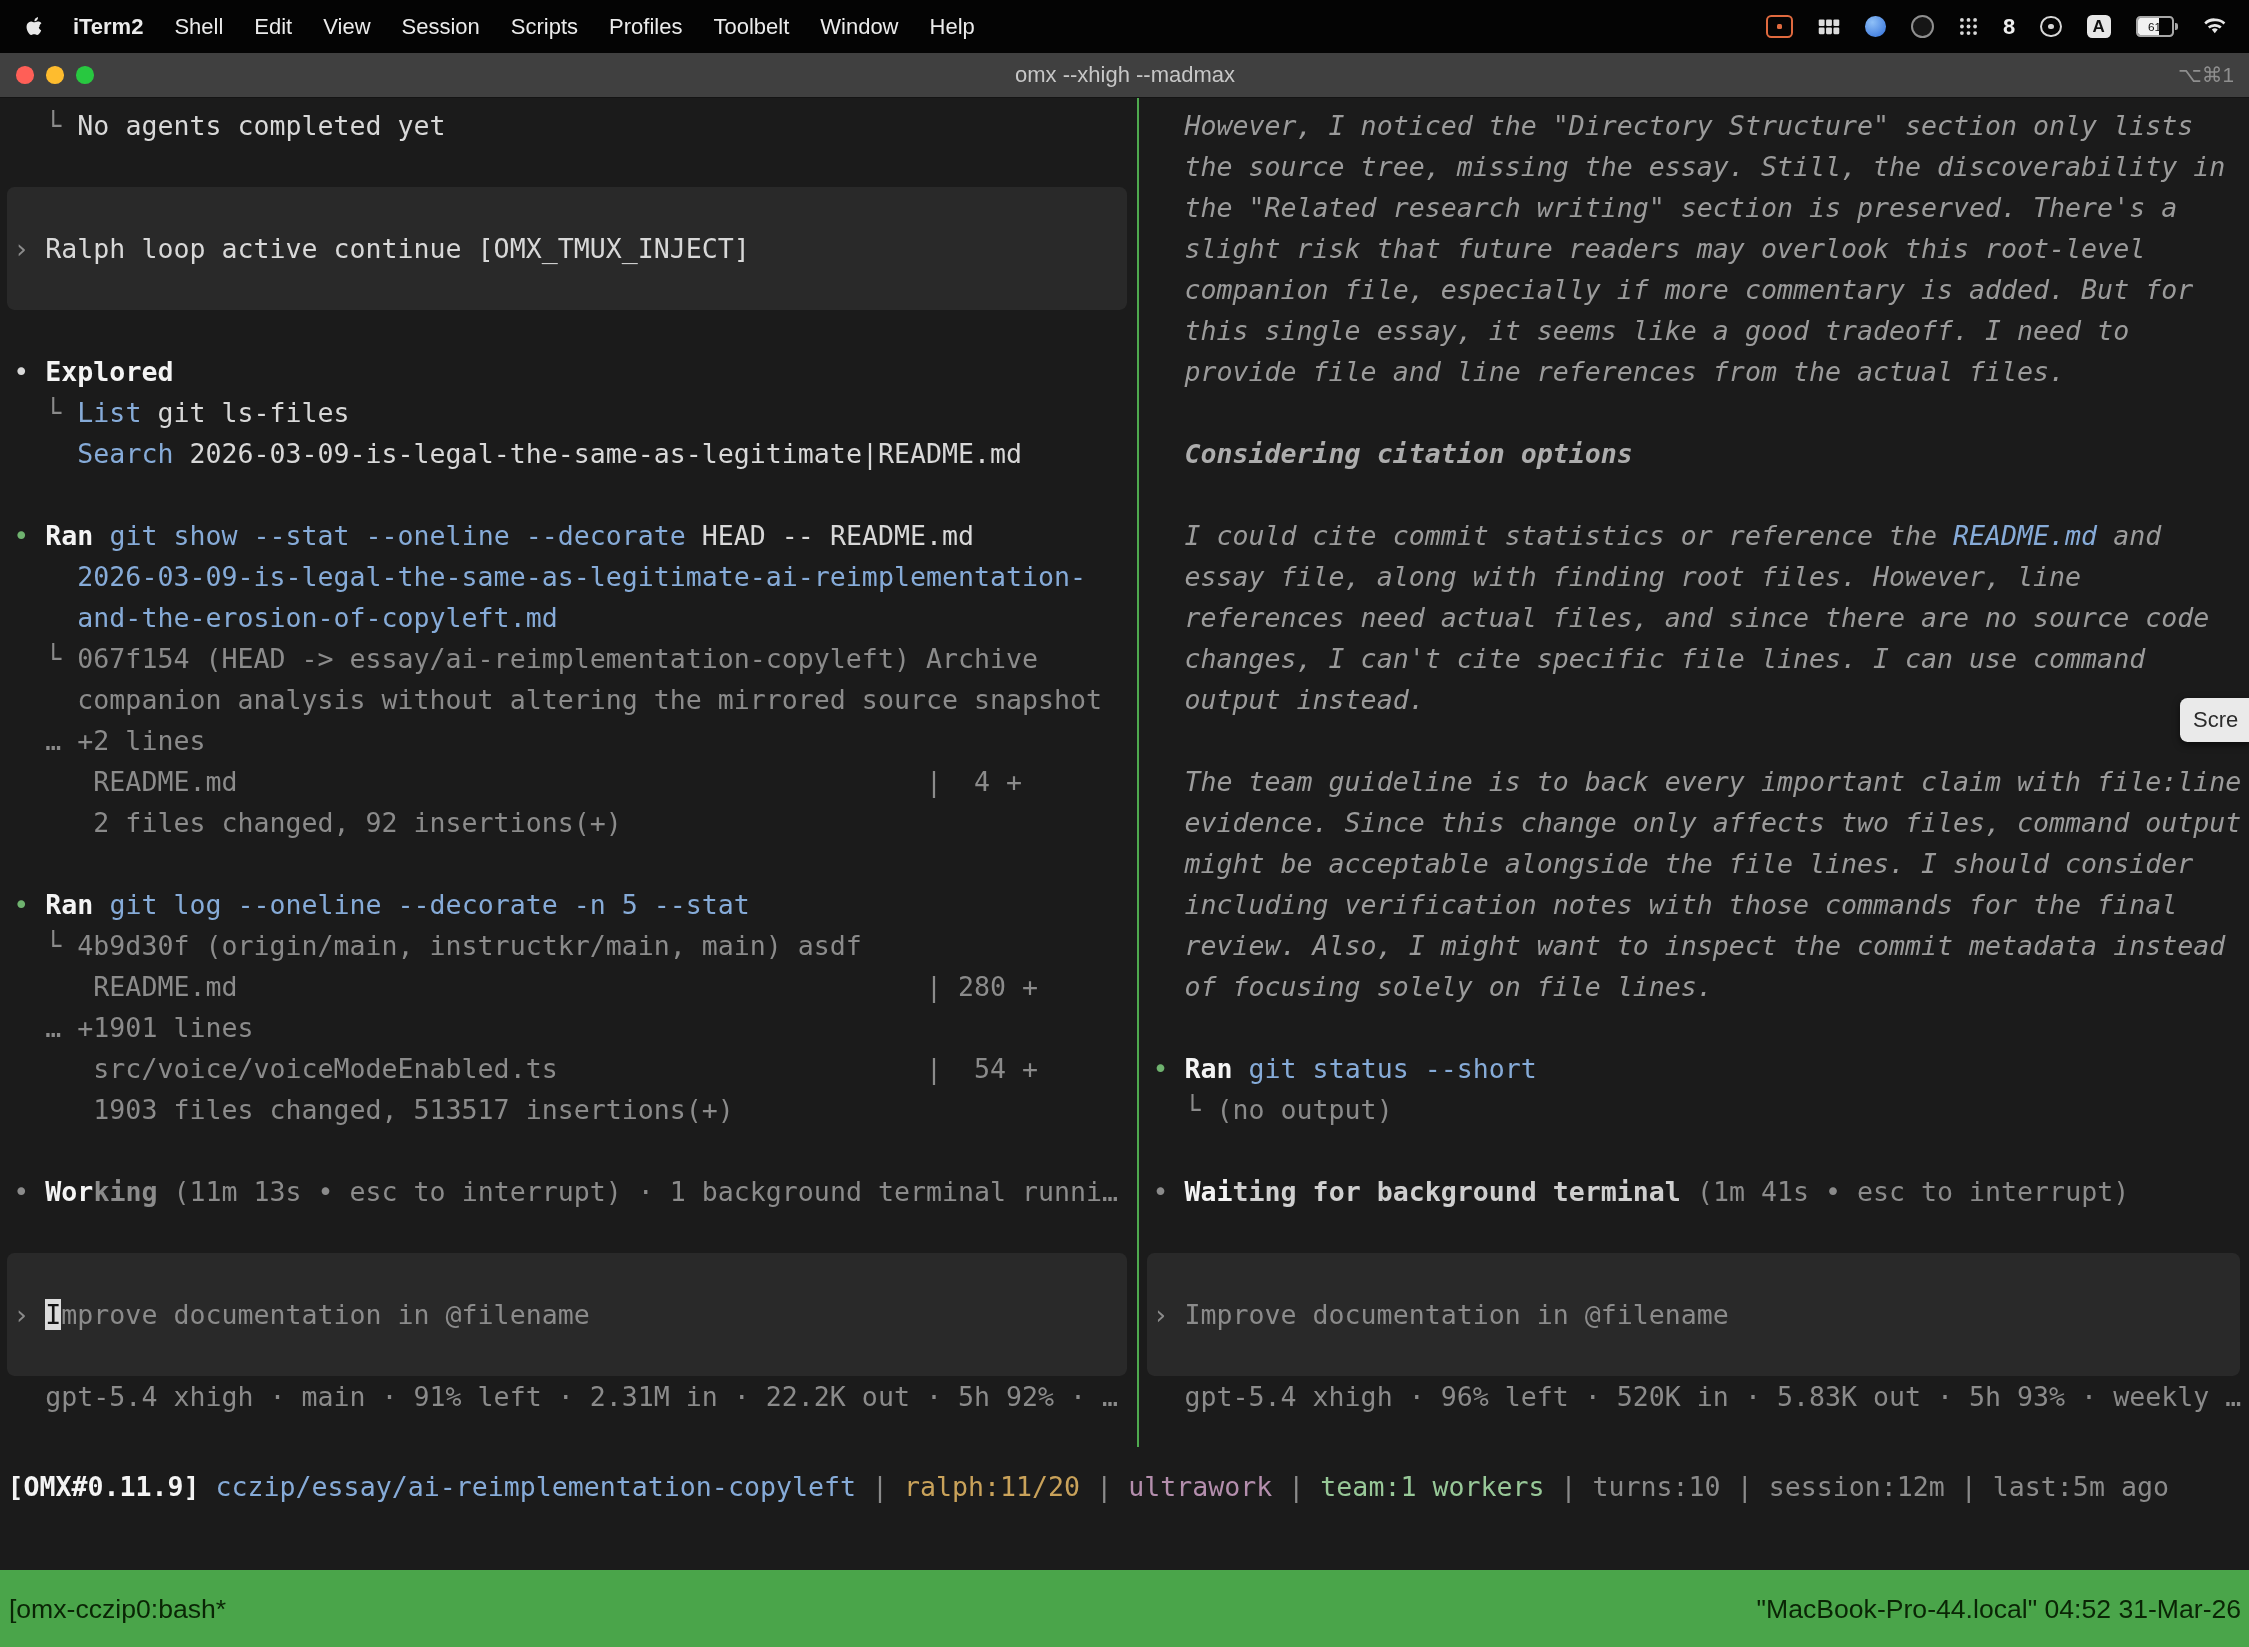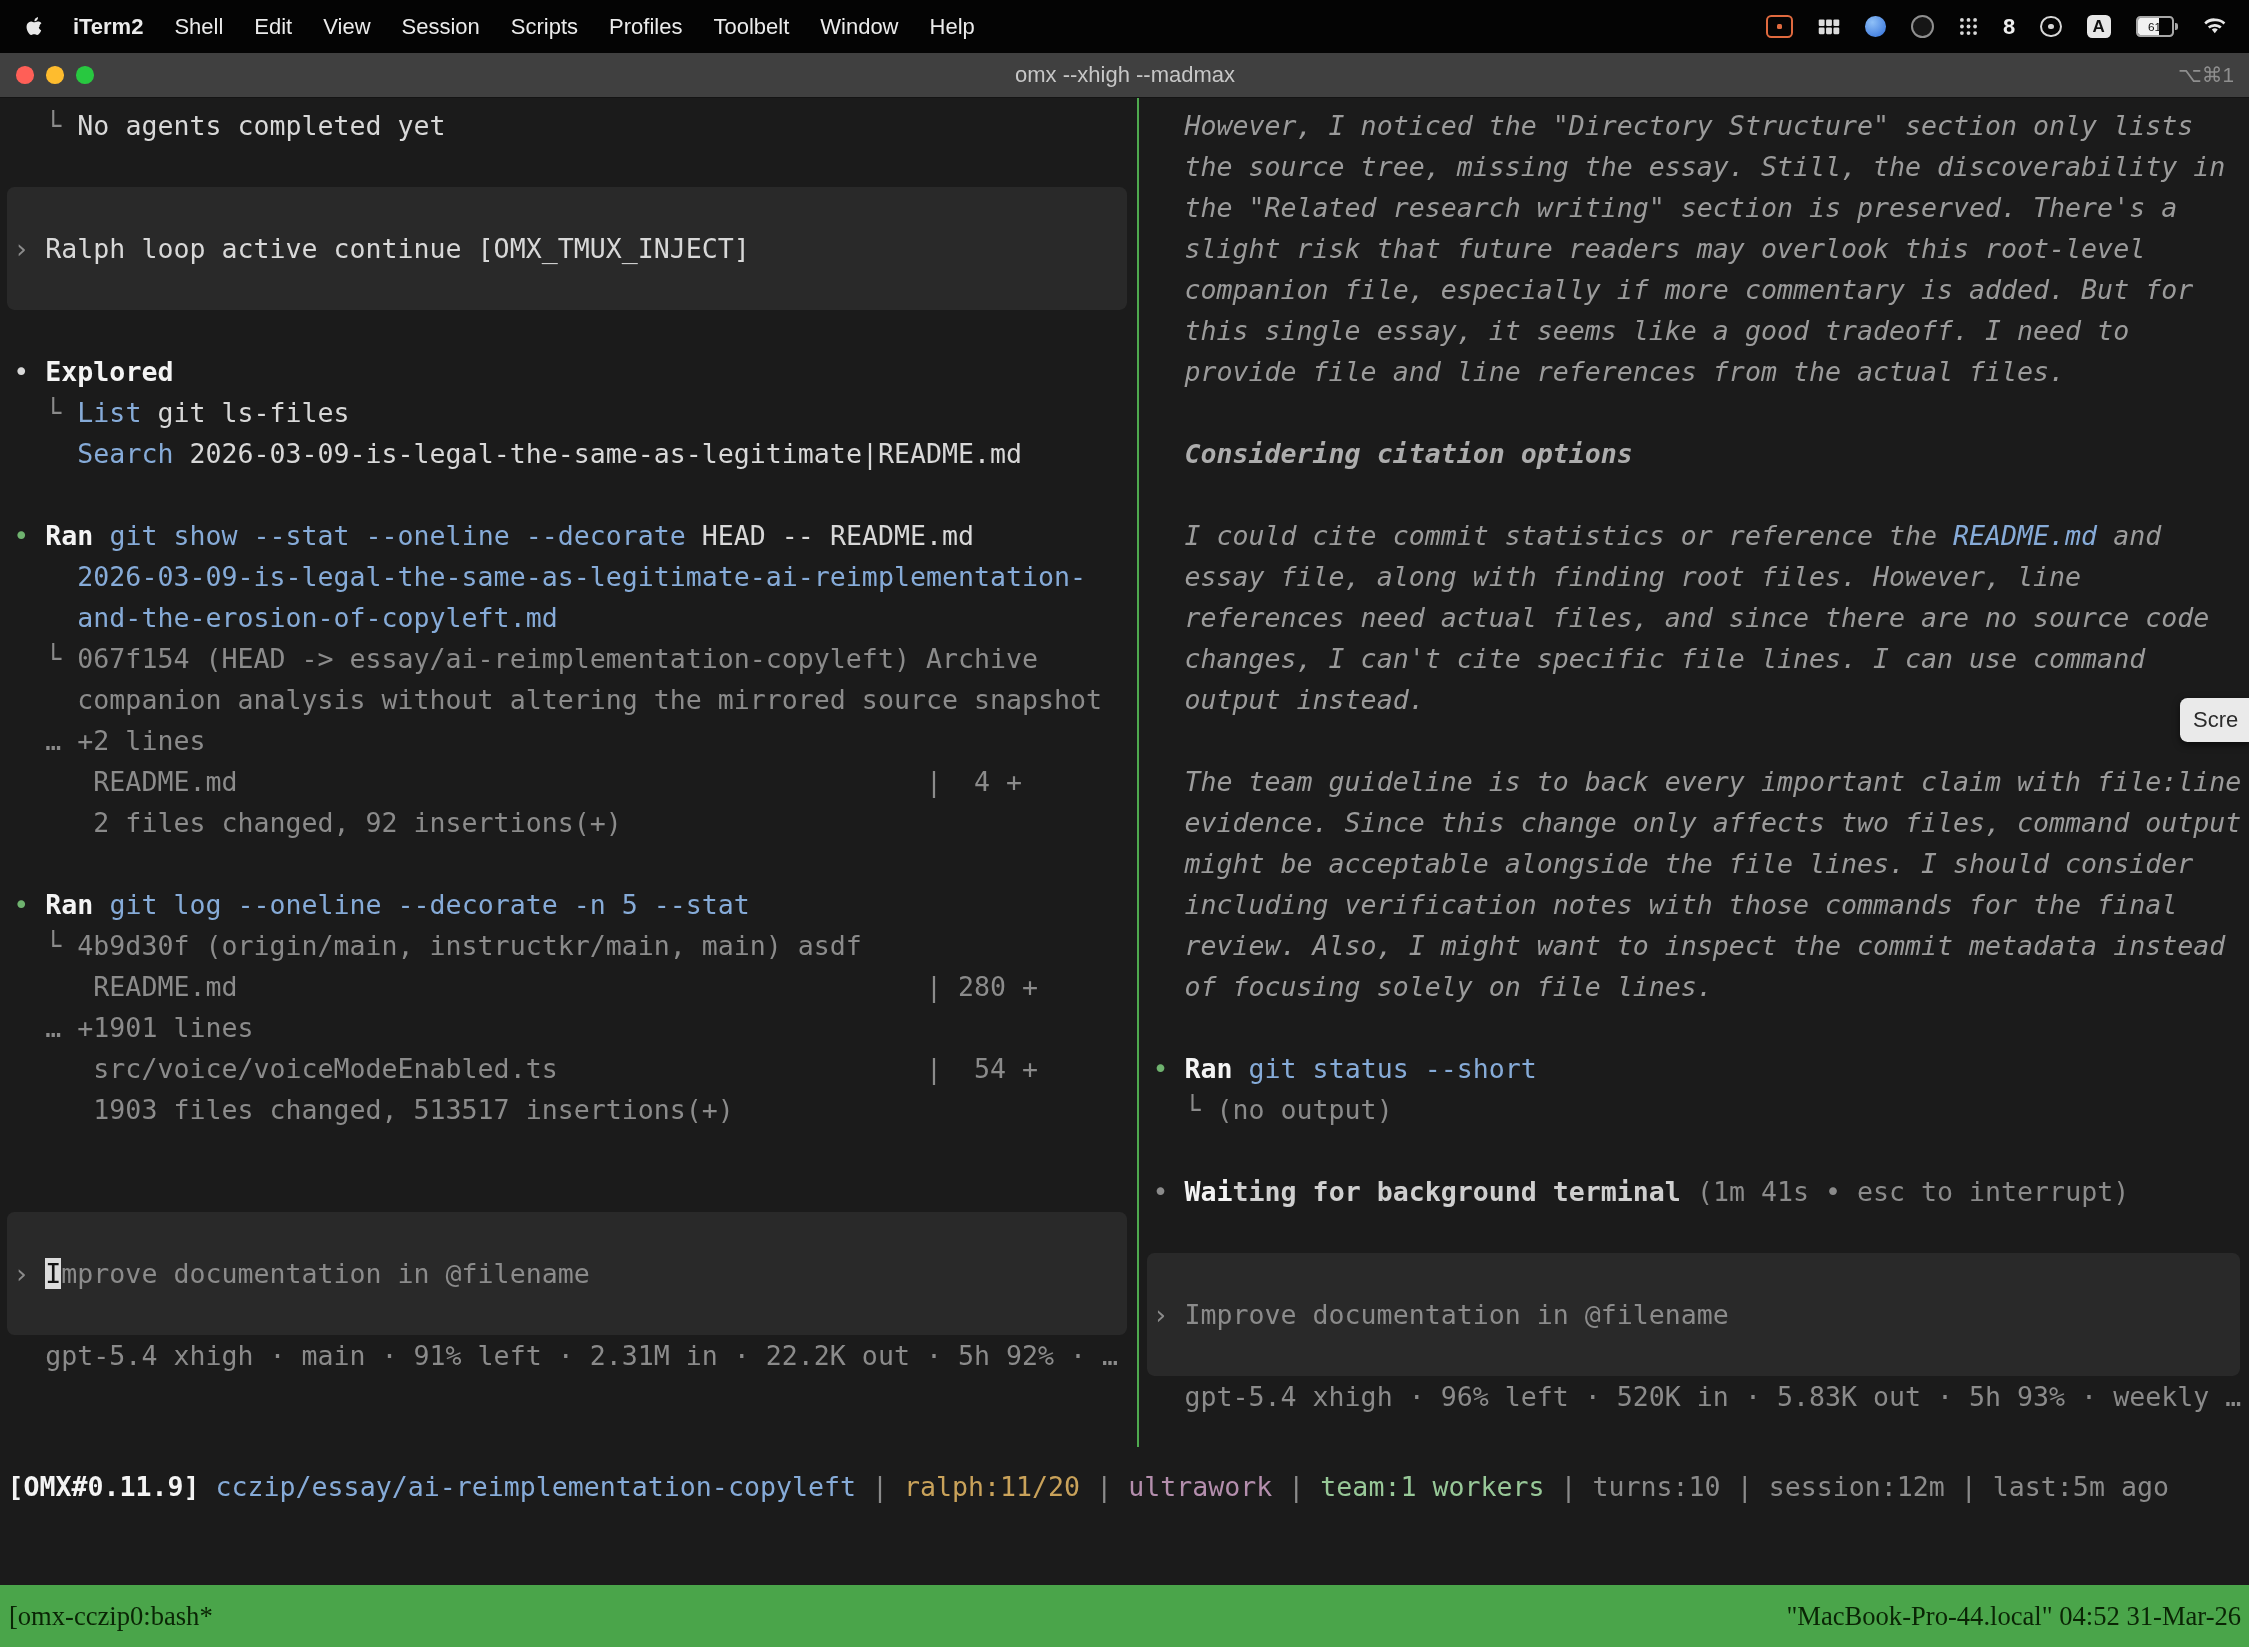--- a/index.html
+++ b/index.html
@@ -65,23 +65,23 @@
   .s-bli{color:#86abd8;font-style:italic;}
   .s-gn{color:#6fb36f;}
   .s-y{color:#c9a25a;}
   .s-m{color:#b48ead;}
   .s-lg{color:#98c898;}
   .s-cur{background:#dcdcdc;color:#141414;}
   
   .omx{height:41px;line-height:41px;margin-top:19px;padding:0 7.4px;white-space:pre;
     font-family:"DejaVu Sans Mono", monospace;font-size:26.6px;flex:0 0 auto;overflow:hidden;}
   
-  .tmux{margin-top:auto;height:63px;background:#4aa54a;display:flex;align-items:center;
+  .tmux{margin-top:auto;height:78px;background:#4aa54a;display:flex;align-items:center;
     justify-content:space-between;padding:0 8.9px;flex:0 0 auto;
-    font-family:Liberation Serif, serif;font-size:26.6px;color:#0a2505;white-space:pre;}
+    font-family:Liberation Sans, sans-serif;font-size:26.6px;color:#0a2505;white-space:pre;}
   
   .screen-overlay{position:absolute;right:0;top:698px;background:#eaeaea;color:#2b2b2b;
     font-size:22px;padding:8.9px 11.8px 8.9px 13.3px;border-radius:7.4px 0 0 7.4px;
     box-shadow:0 2.2px 7.4px rgba(0,0,0,.55);}
 </style>
 </head>
 <body>
 
 <div class="menubar">
   <div class="menu-left">
@@ -176,20 +176,21 @@
       <div class="tl"><span class="s-g">     README.md                                           |  4 +</span></div>
       <div class="tl"><span class="s-g">     2 files changed, 92 insertions(+)</span></div>
       <div class="tl">&nbsp;</div>
       <div class="tl"><span class="s-gn">• </span><span class="s-wb">Ran</span><span class="s-w"> </span><span class="s-bl">git log --oneline --decorate -n 5 --stat</span></div>
       <div class="tl"><span class="s-g">  └ 4b9d30f (origin/main, instructkr/main, main) asdf</span></div>
       <div class="tl"><span class="s-g">     README.md                                           | 280 +</span></div>
       <div class="tl"><span class="s-g">  … +1901 lines</span></div>
       <div class="tl"><span class="s-g">     src/voice/voiceModeEnabled.ts                       |  54 +</span></div>
       <div class="tl"><span class="s-g">     1903 files changed, 513517 insertions(+)</span></div>
       <div class="tl">&nbsp;</div>
+      <div class="tl"><span class="s-g">• </span><span class="s-wb">Wor</span><span class="s-gb">king</span><span class="s-g"> (11m 13s • esc to interrupt) · 1 background terminal runni…</span></div>
       <div class="tl">&nbsp;</div>
       <div class="tbox">
         <div class="tl"><span class="s-g">› </span><span class="s-cur">I</span><span class="s-g">mprove documentation in @filename</span></div>
       </div>
       <div class="tl"><span class="s-g">  gpt-5.4 xhigh · main · 91% left · 2.31M in · 22.2K out · 5h 92% · …</span></div>
     </div>
   <div class="pane-divider"></div>
   <div class="pane pane-right">
       <div class="tl"><span class="s-gi">  However, I noticed the "Directory Structure" section only lists</span></div>
       <div class="tl"><span class="s-gi">  the source tree, missing the essay. Still, the discoverability in</span></div>

